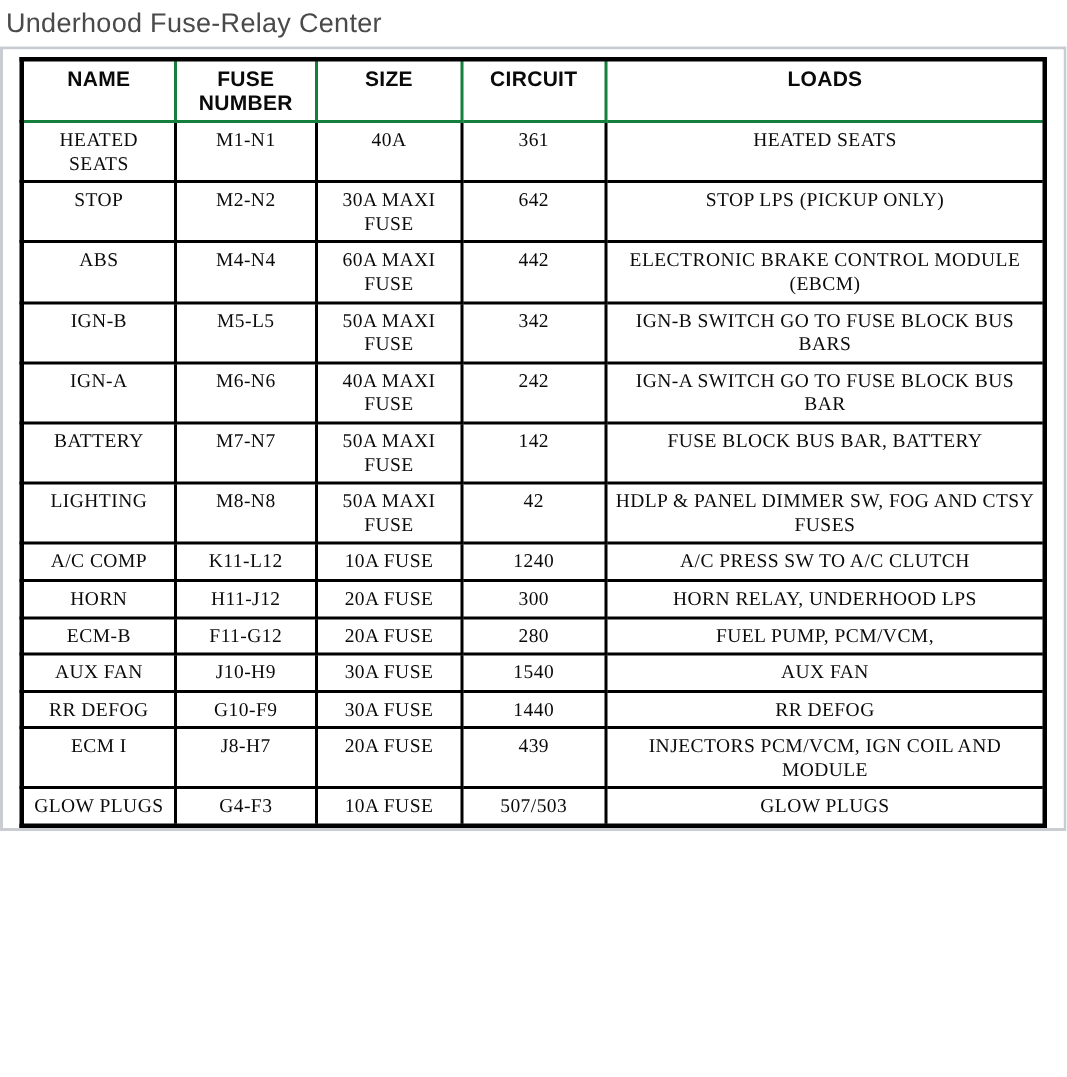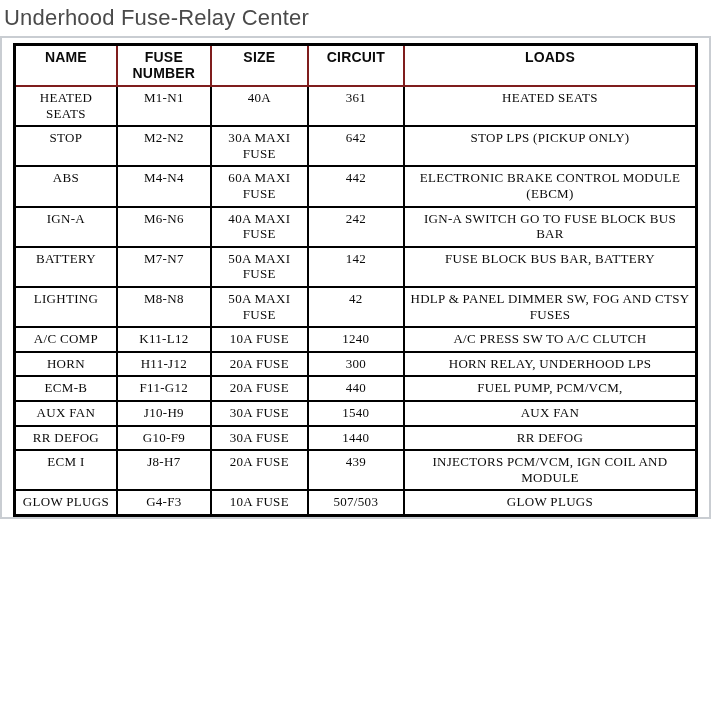--- a/index.html
+++ b/index.html
@@ -3,21 +3,21 @@
 <meta charset="utf-8">
 <style>
   * { margin: 0; padding: 0; box-sizing: border-box; }
   html, body {
     width: 711px; height: 718px;
     background: #ffffff;
     font-family: "Liberation Sans", sans-serif;
     overflow: hidden;
   }
   .page-title {
-    font-size: 22px;
+    font-size: 18px;
     font-weight: 400;
     color: #4a4a4a;
     margin: 5px 0 5px 4px;
     letter-spacing: 0.2px;
   }
   .viewer {
     width: 711px;
     border: 2px solid #c9cdd2;
     background: #ffffff;
   }
@@ -29,21 +29,21 @@
     width: 100%;
     border-collapse: collapse;
     border: 3px solid #000;
     background: #fff;
   }
   table.fuse-table th {
     font-family: "Liberation Sans", sans-serif;
     font-weight: 700;
     font-size: 14px;
     color: #0a0a0a;
-    border: 2px solid #7f1d1d;
+    border: 2px solid #15803d;
     text-align: center;
     vertical-align: top;
     padding: 3px 6px 4px;
     letter-spacing: 0.2px;
   }
   table.fuse-table td {
     font-family: "Liberation Serif", serif;
     font-size: 13px;
     line-height: 1.2;
     color: #0a0a0a;
@@ -94,20 +94,27 @@
             <td>STOP LPS (PICKUP ONLY)</td>
           </tr>
           <tr>
             <td>ABS</td>
             <td>M4-N4</td>
             <td>60A MAXI FUSE</td>
             <td>442</td>
             <td>ELECTRONIC BRAKE CONTROL MODULE (EBCM)</td>
           </tr>
           <tr>
+            <td>IGN-B</td>
+            <td>M5-L5</td>
+            <td>50A MAXI FUSE</td>
+            <td>342</td>
+            <td>IGN-B SWITCH GO TO FUSE BLOCK BUS BARS</td>
+          </tr>
+          <tr>
             <td>IGN-A</td>
             <td>M6-N6</td>
             <td>40A MAXI FUSE</td>
             <td>242</td>
             <td>IGN-A SWITCH GO TO FUSE BLOCK BUS BAR</td>
           </tr>
           <tr>
             <td>BATTERY</td>
             <td>M7-N7</td>
             <td>50A MAXI FUSE</td>
@@ -132,21 +139,21 @@
             <td>HORN</td>
             <td>H11-J12</td>
             <td>20A FUSE</td>
             <td>300</td>
             <td>HORN RELAY, UNDERHOOD LPS</td>
           </tr>
           <tr>
             <td>ECM-B</td>
             <td>F11-G12</td>
             <td>20A FUSE</td>
-            <td>440</td>
+            <td>280</td>
             <td>FUEL PUMP, PCM/VCM,</td>
           </tr>
           <tr>
             <td>AUX FAN</td>
             <td>J10-H9</td>
             <td>30A FUSE</td>
             <td>1540</td>
             <td>AUX FAN</td>
           </tr>
           <tr>

